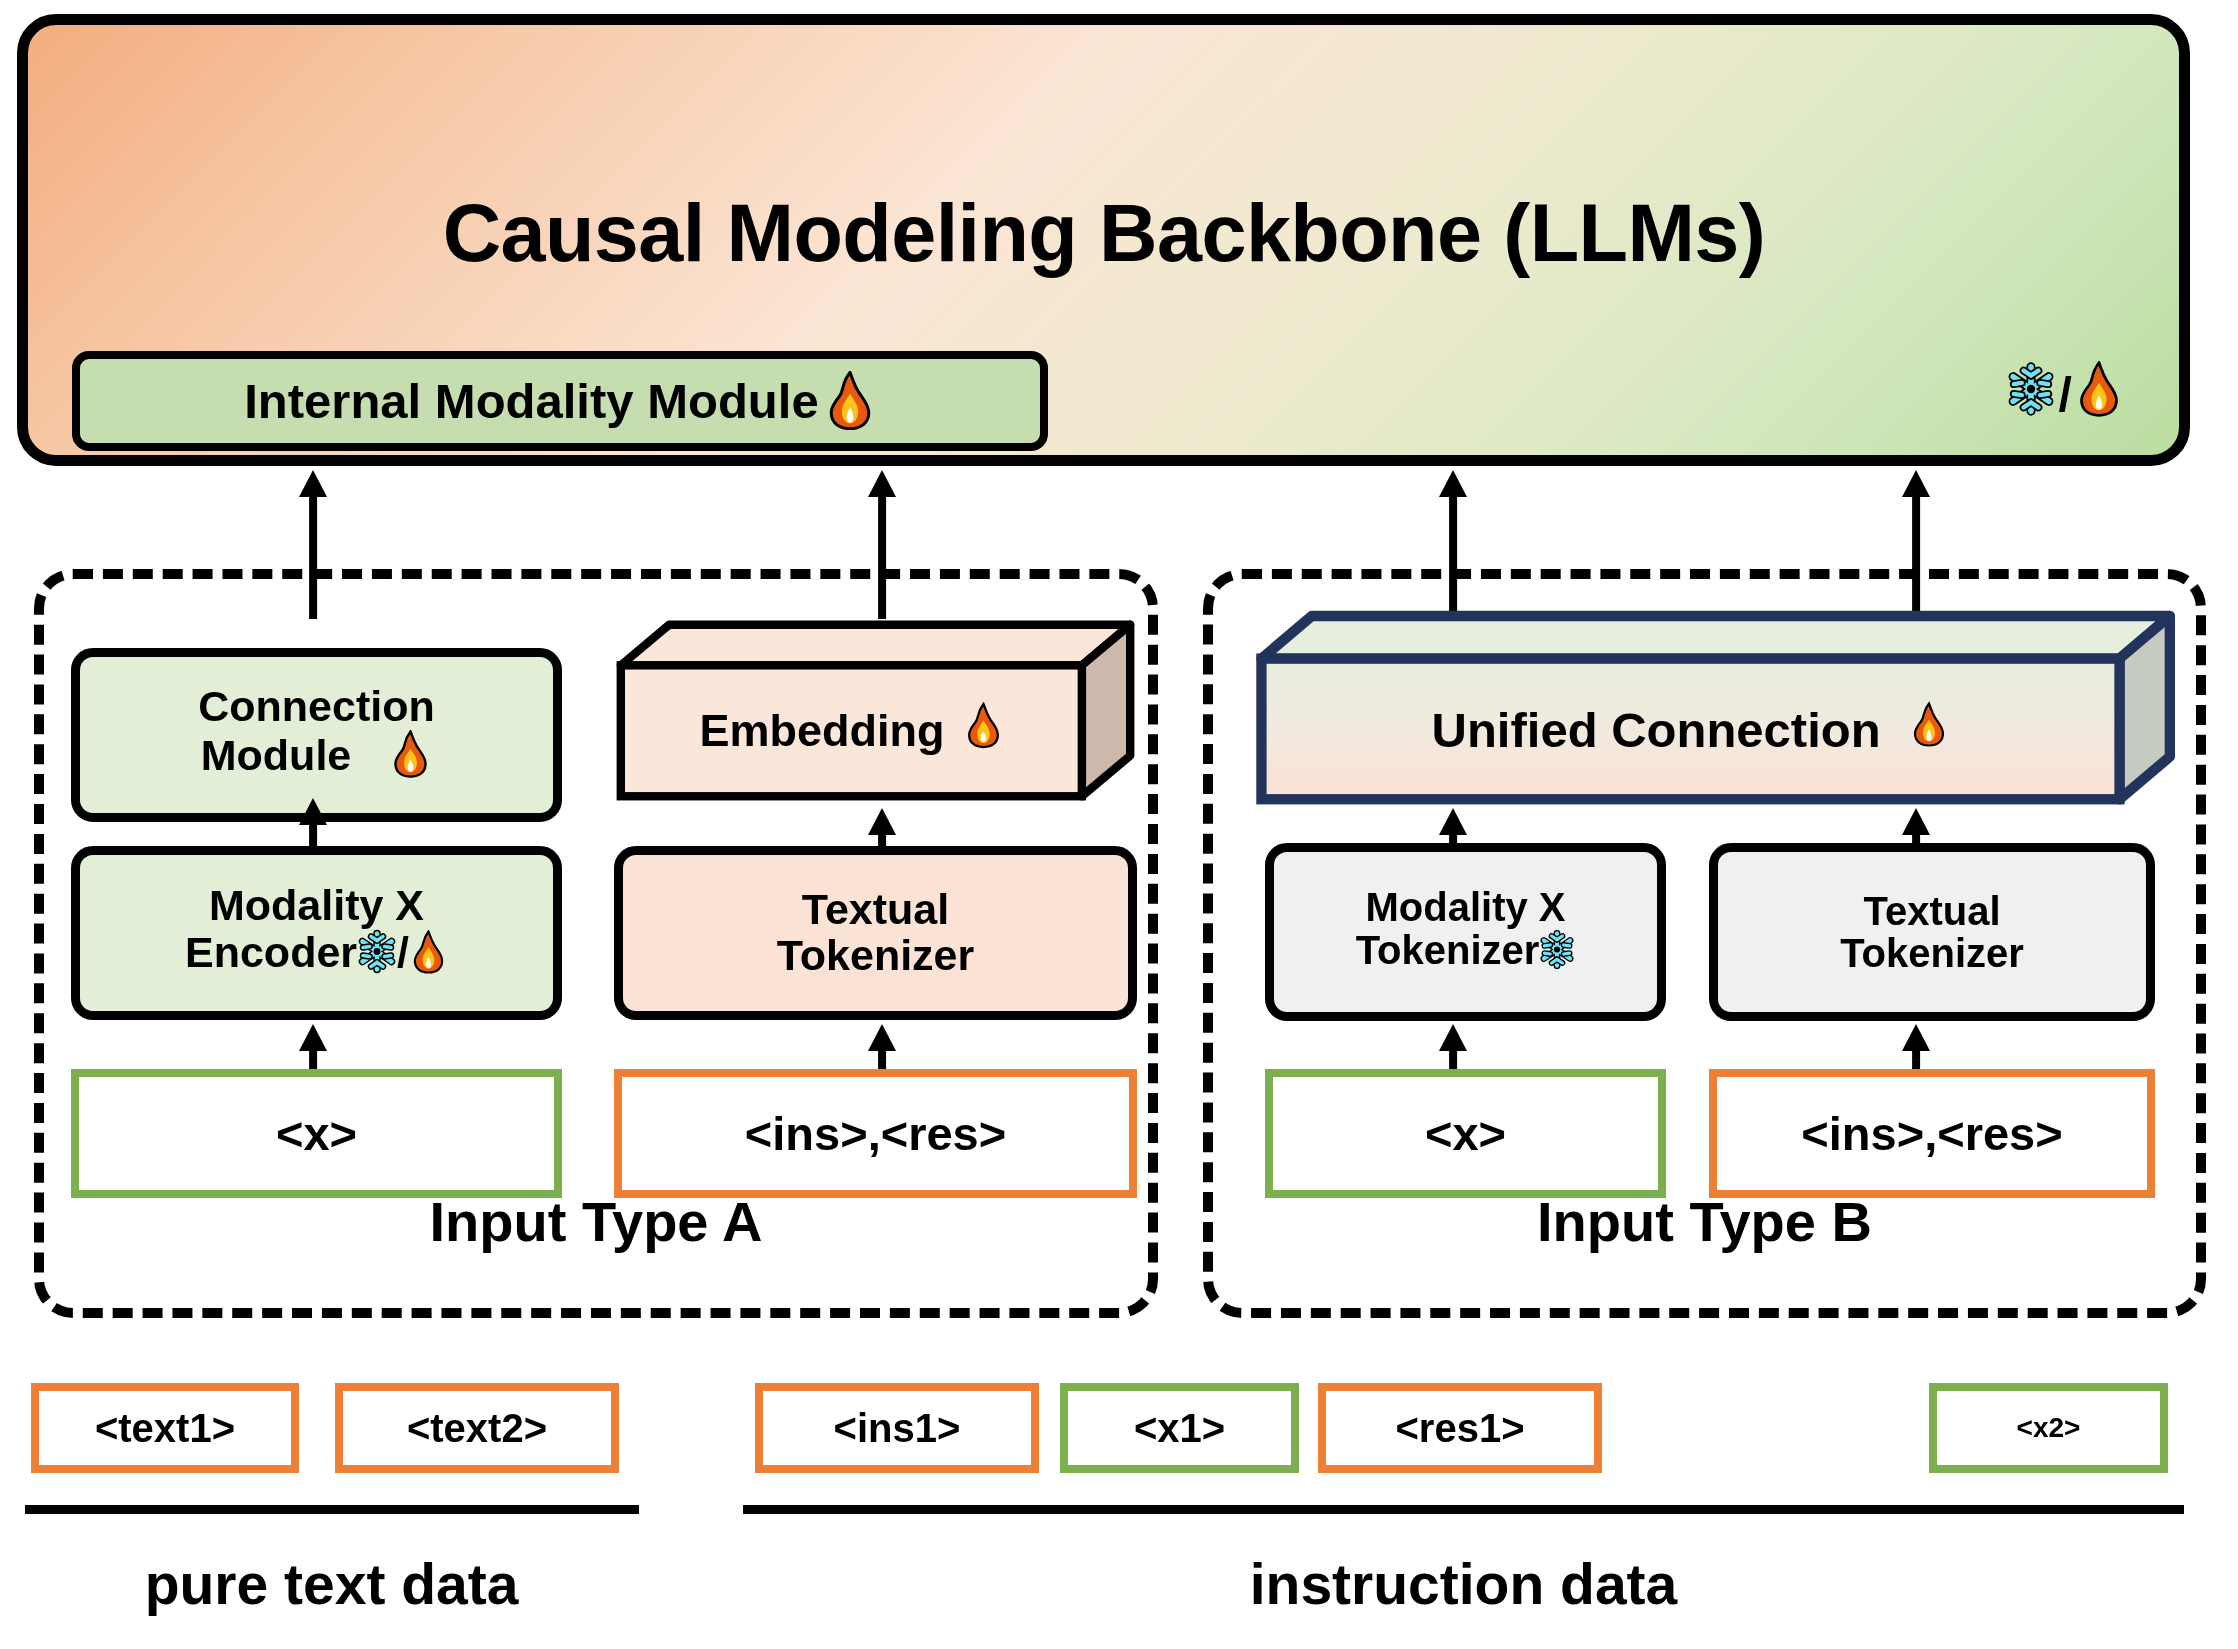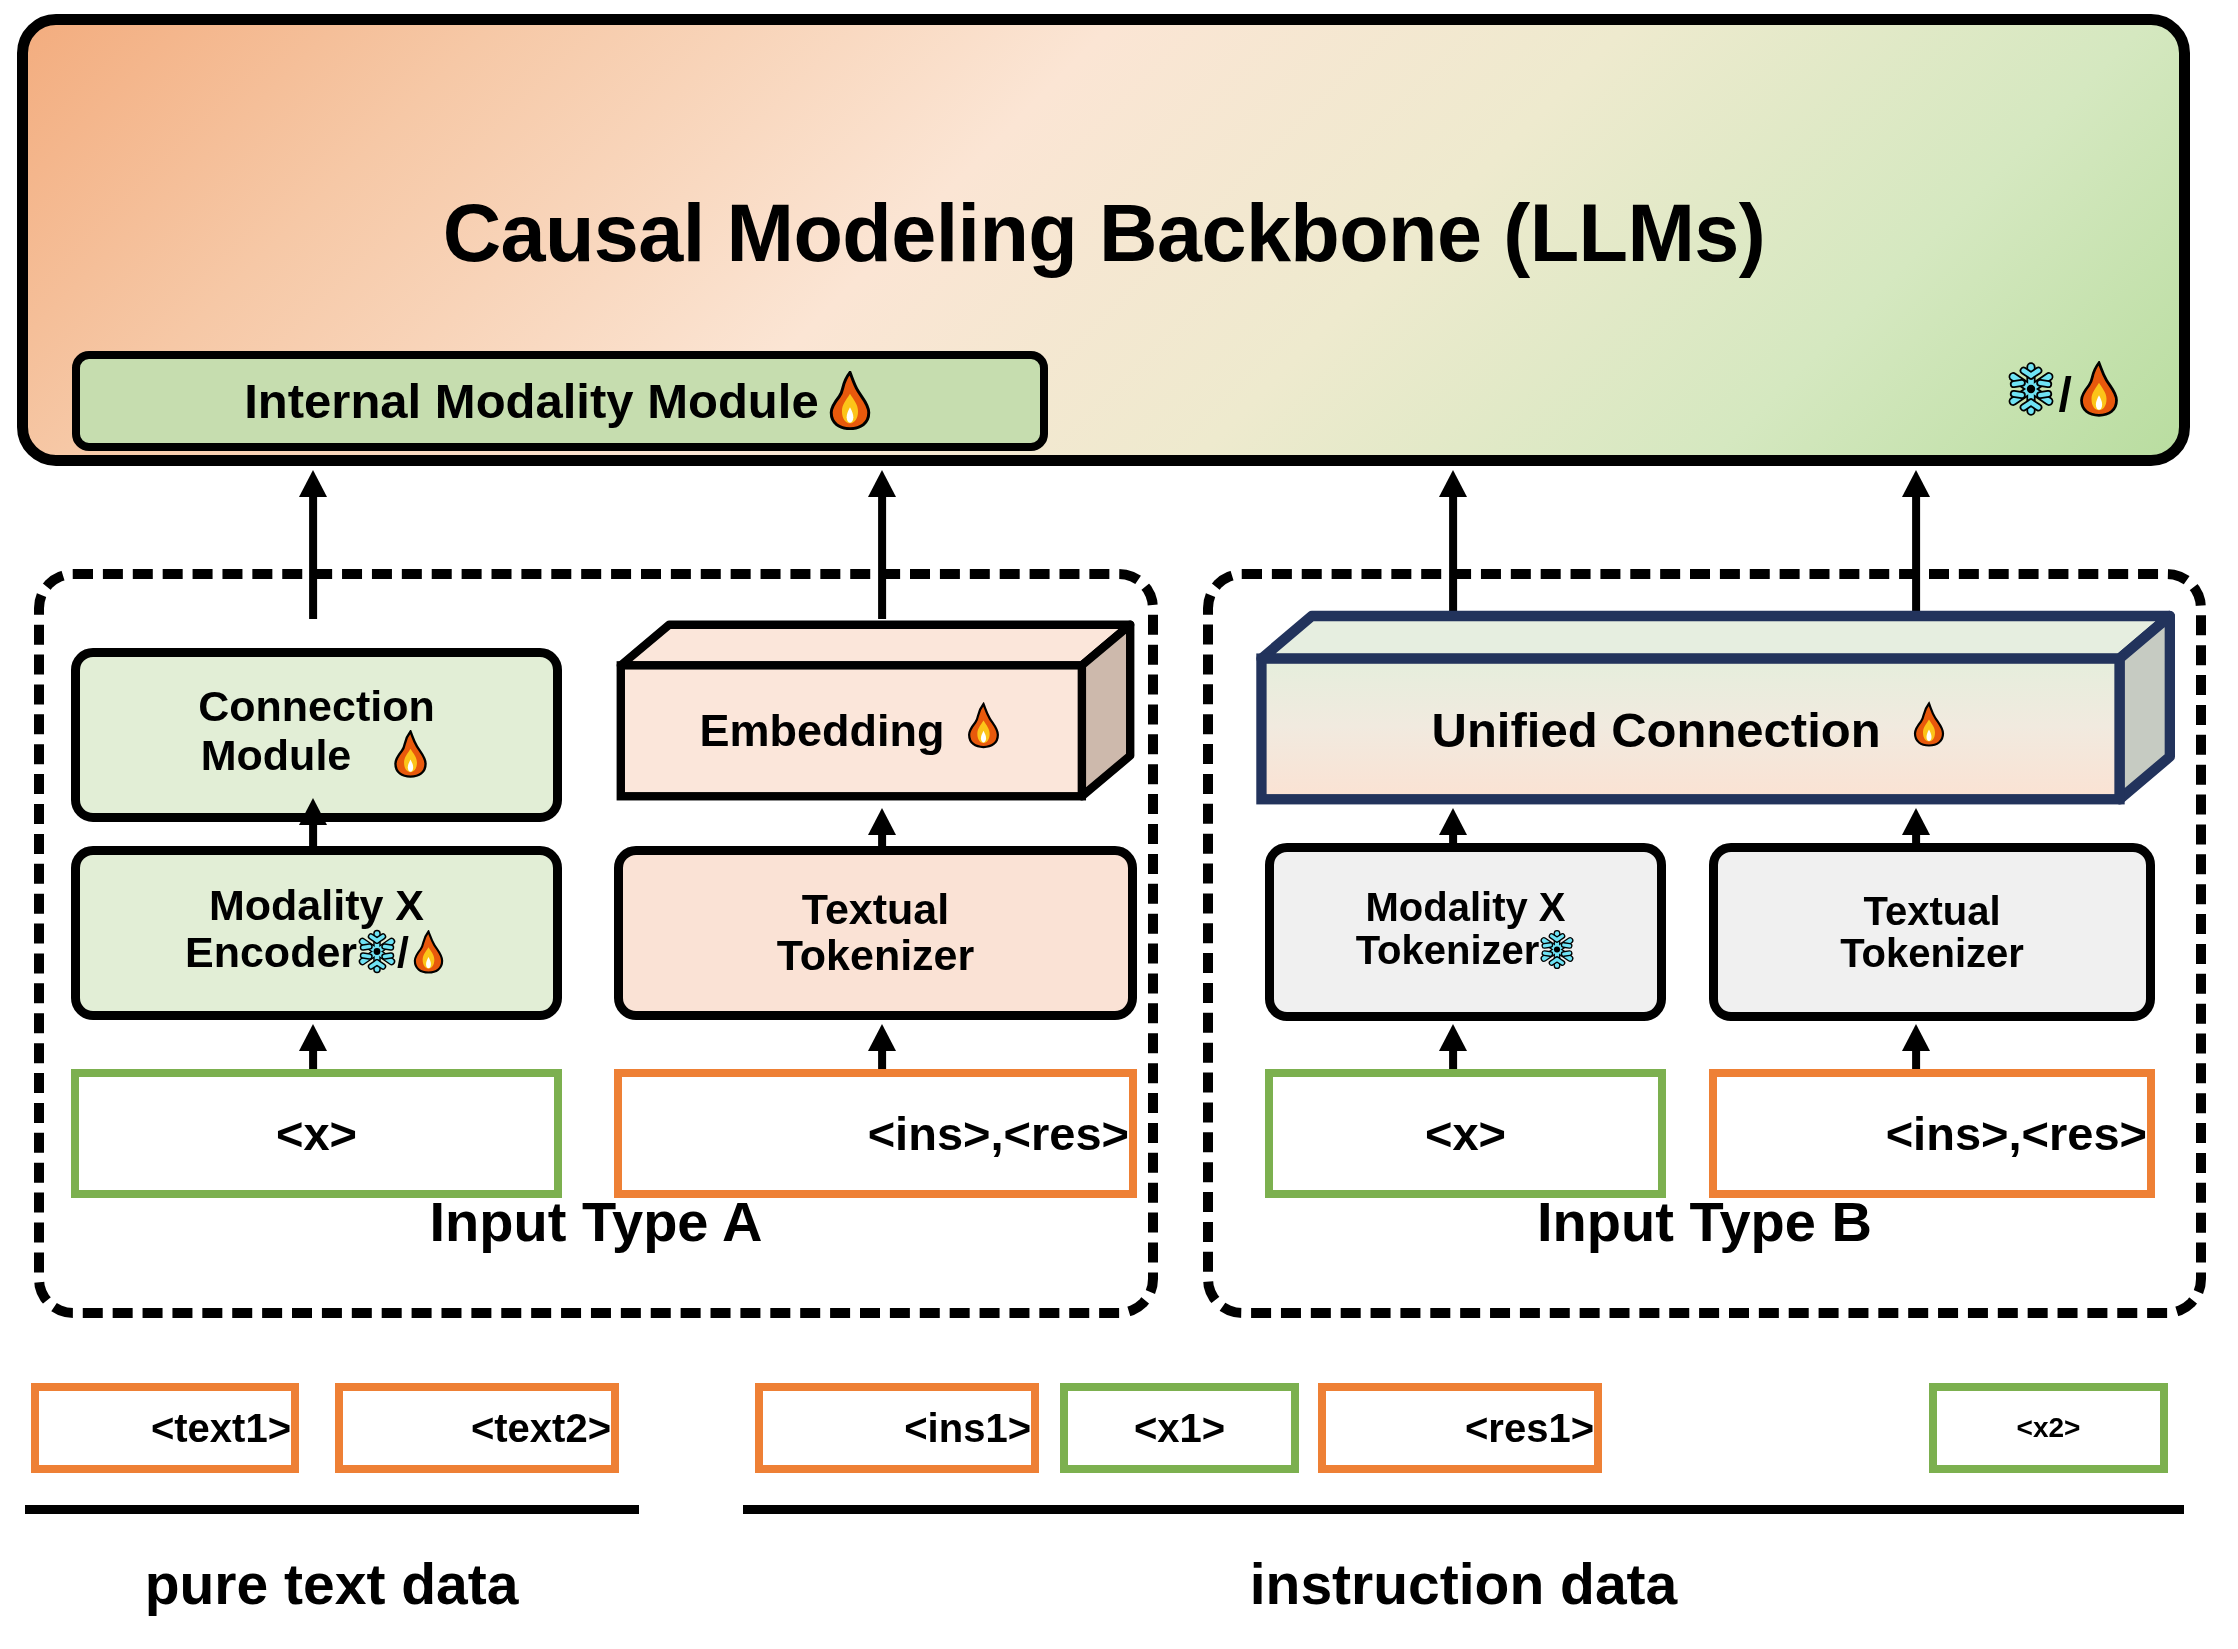--- a/index.html
+++ b/index.html
@@ -62,21 +62,21 @@
 
   
   .box3d{position:absolute;}
   .box3d .face{position:absolute;box-sizing:border-box;display:flex;
                align-items:center;justify-content:center;font-weight:bold;color:#000;}
 
   
   .chip{position:absolute;box-sizing:border-box;background:#fff;
         display:flex;align-items:center;justify-content:center;
         font-weight:bold;color:#000;}
-  .chip.orange{border:8.4px solid #ee8035;justify-content:flex-end;}
+  .chip.orange{border:8.4px solid #ee8035;}
   .chip.green{border:8.4px solid #7cb04f;}
 
   
   .rule{position:absolute;background:#000;height:9px;}
   .caption{position:absolute;text-align:center;font-size:57px;font-weight:bold;color:#000;}
 
   
   .icon{display:inline-block;vertical-align:middle;}
   .sep{display:inline-block;font-weight:bold;}
 </style>

